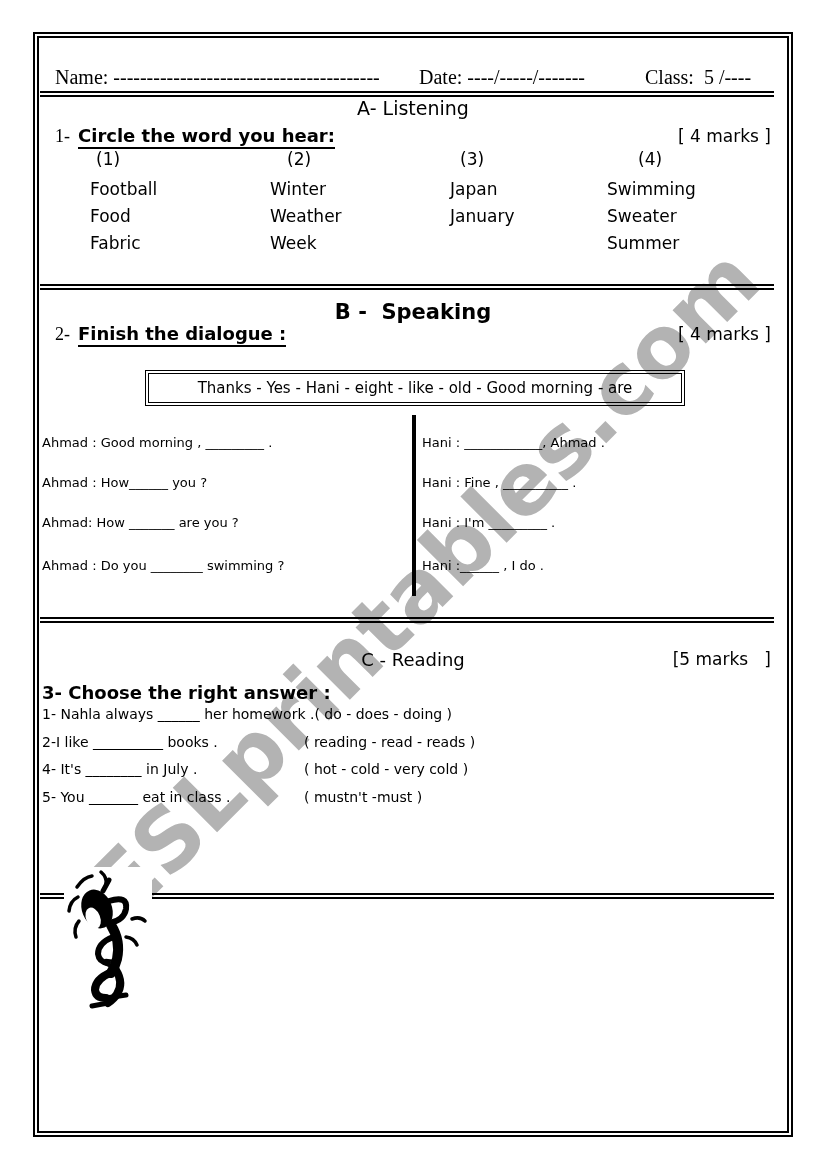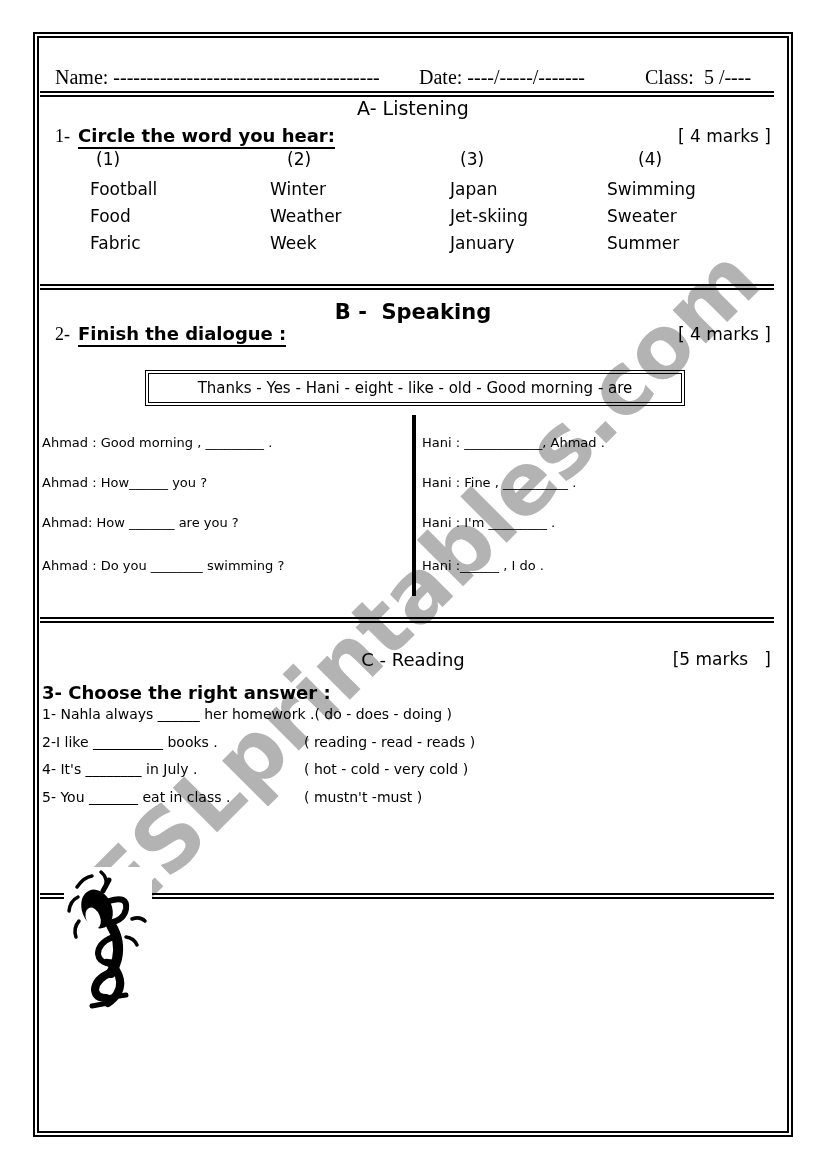--- a/index.html
+++ b/index.html
@@ -99,21 +99,20 @@
       </div>
       <div class="abs wcol c2">
         <div class="num">(2)</div>
         <div class="w">Winter</div>
         <div class="w">Weather</div>
         <div class="w">Week</div>
       </div>
       <div class="abs wcol c3">
         <div class="num">(3)</div>
         <div class="w">Japan</div>
-        <div class="w">Jet-skiing</div>
         <div class="w">January</div>
       </div>
       <div class="abs wcol c4">
         <div class="num">(4)</div>
         <div class="w">Swimming</div>
         <div class="w">Sweater</div>
         <div class="w">Summer</div>
       </div>
 
       <div class="abs dline hr2"></div>

